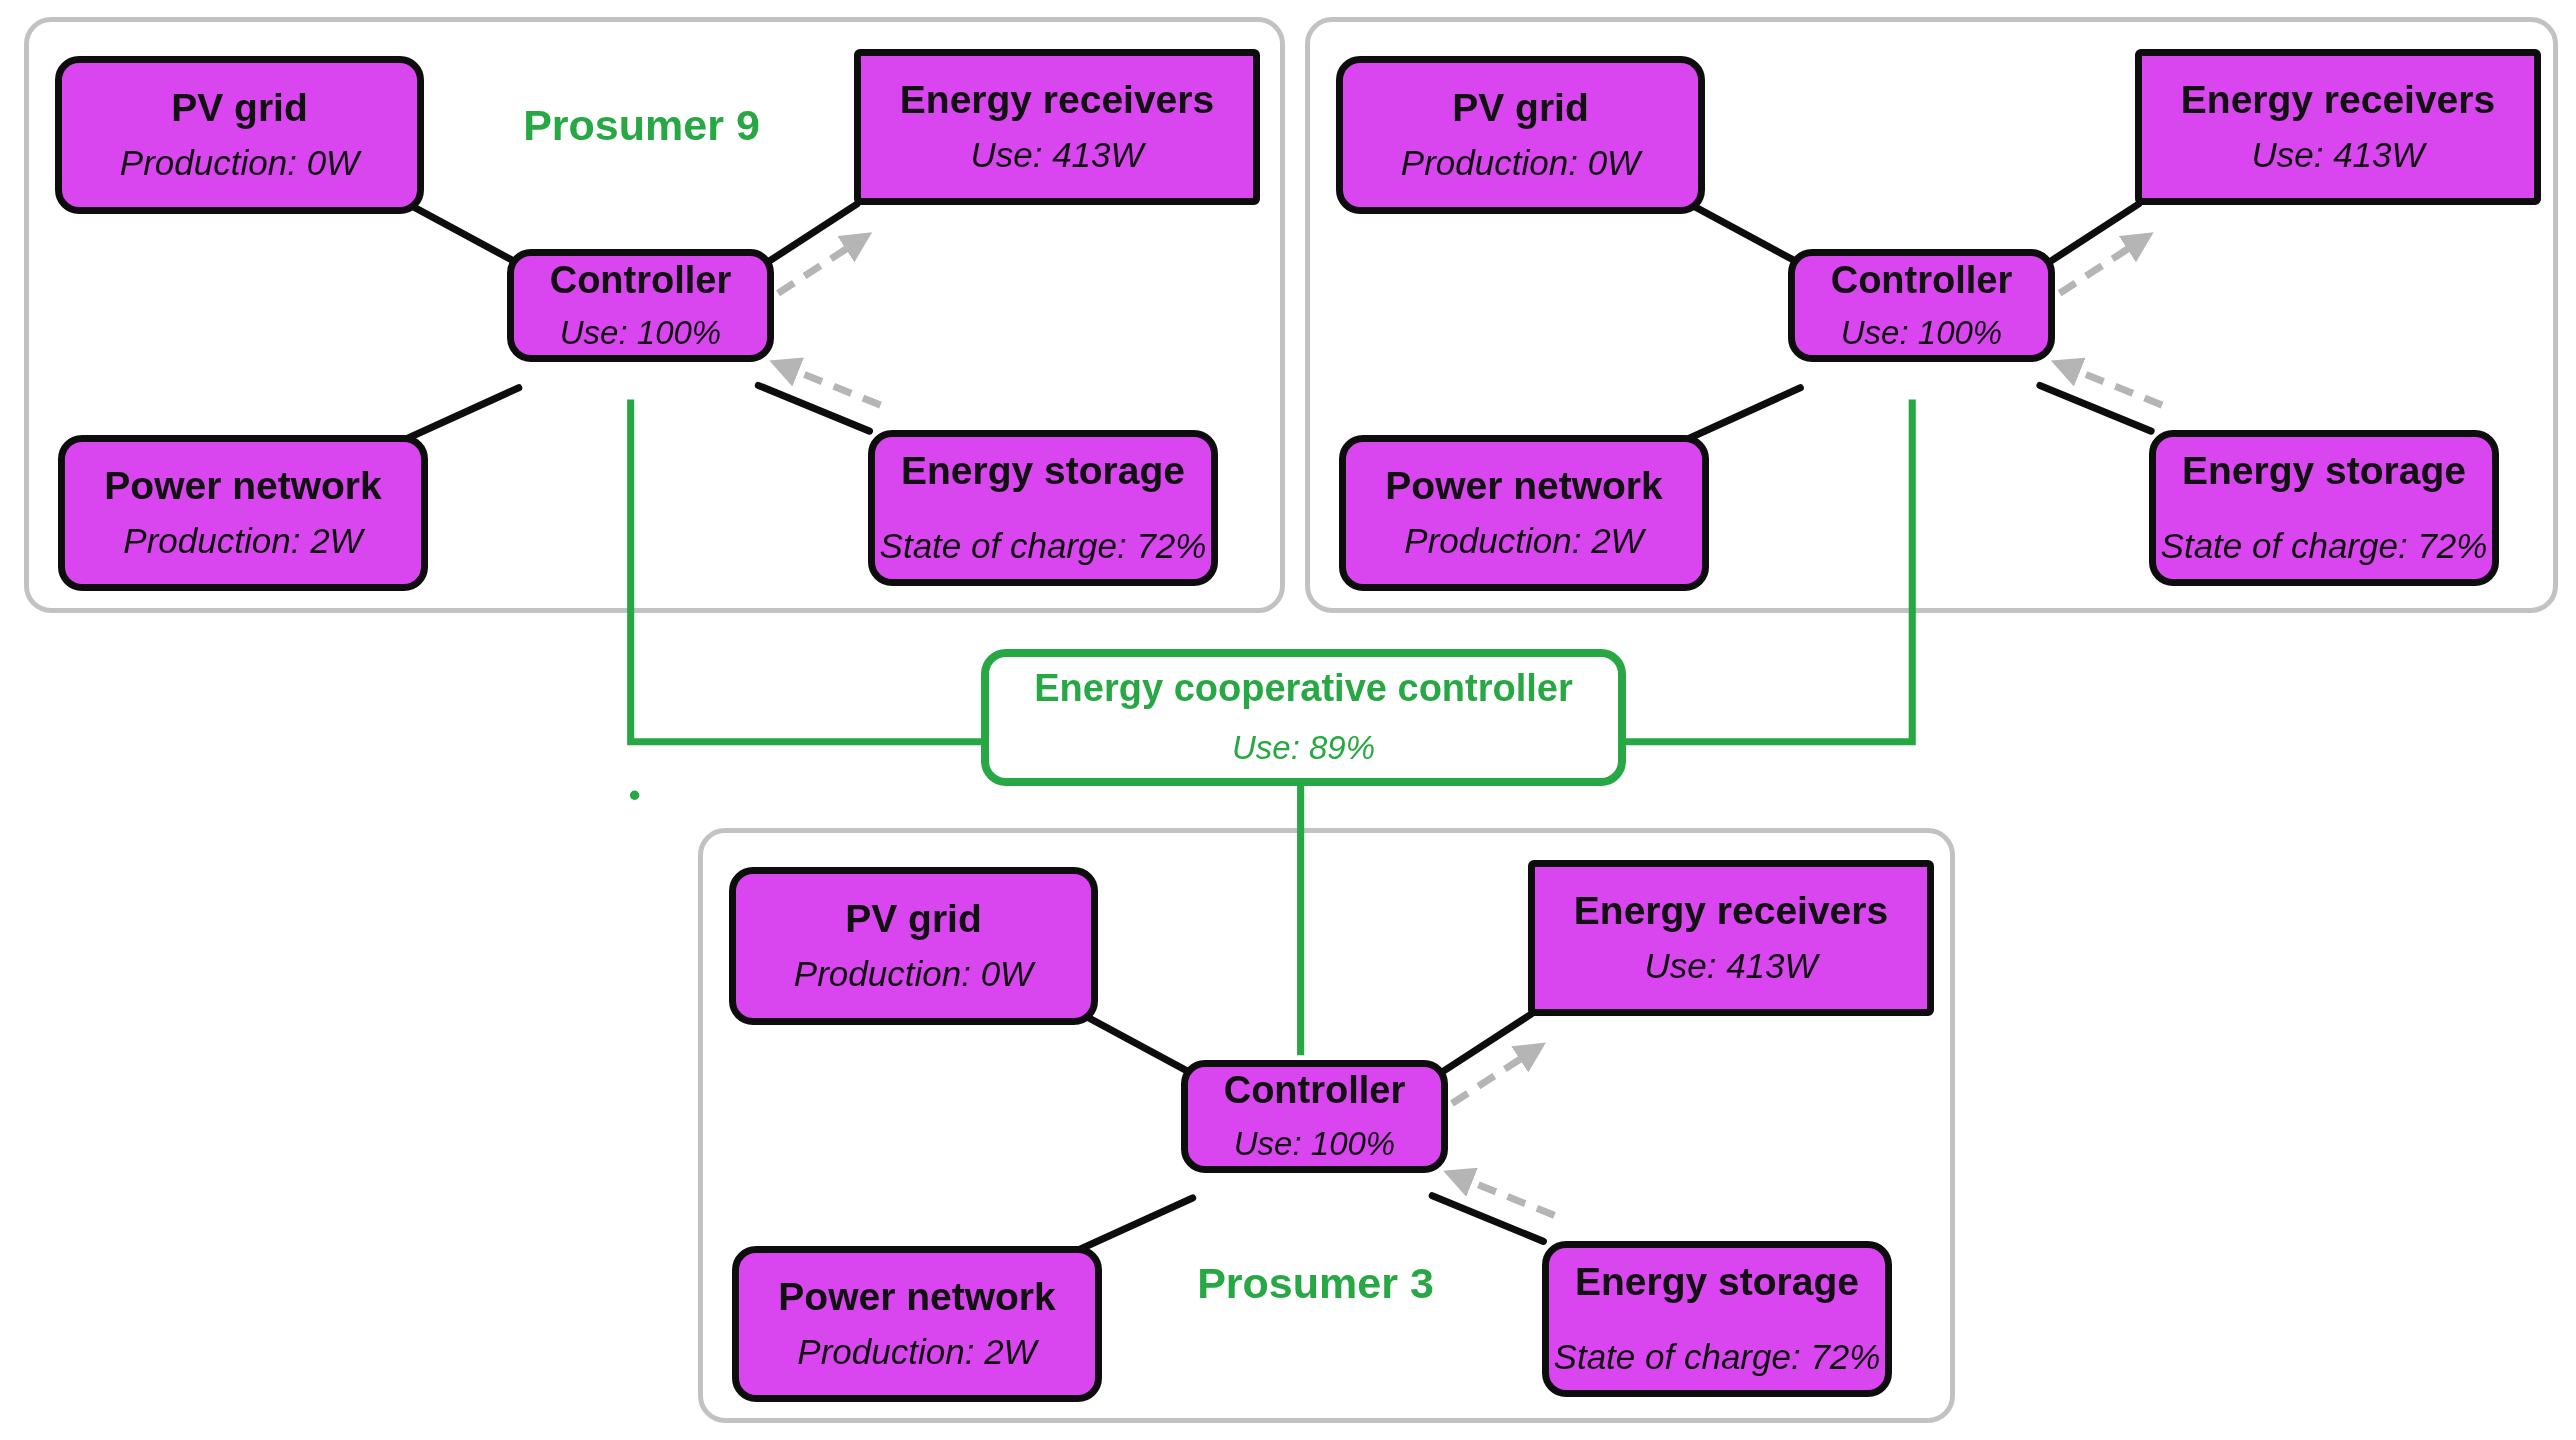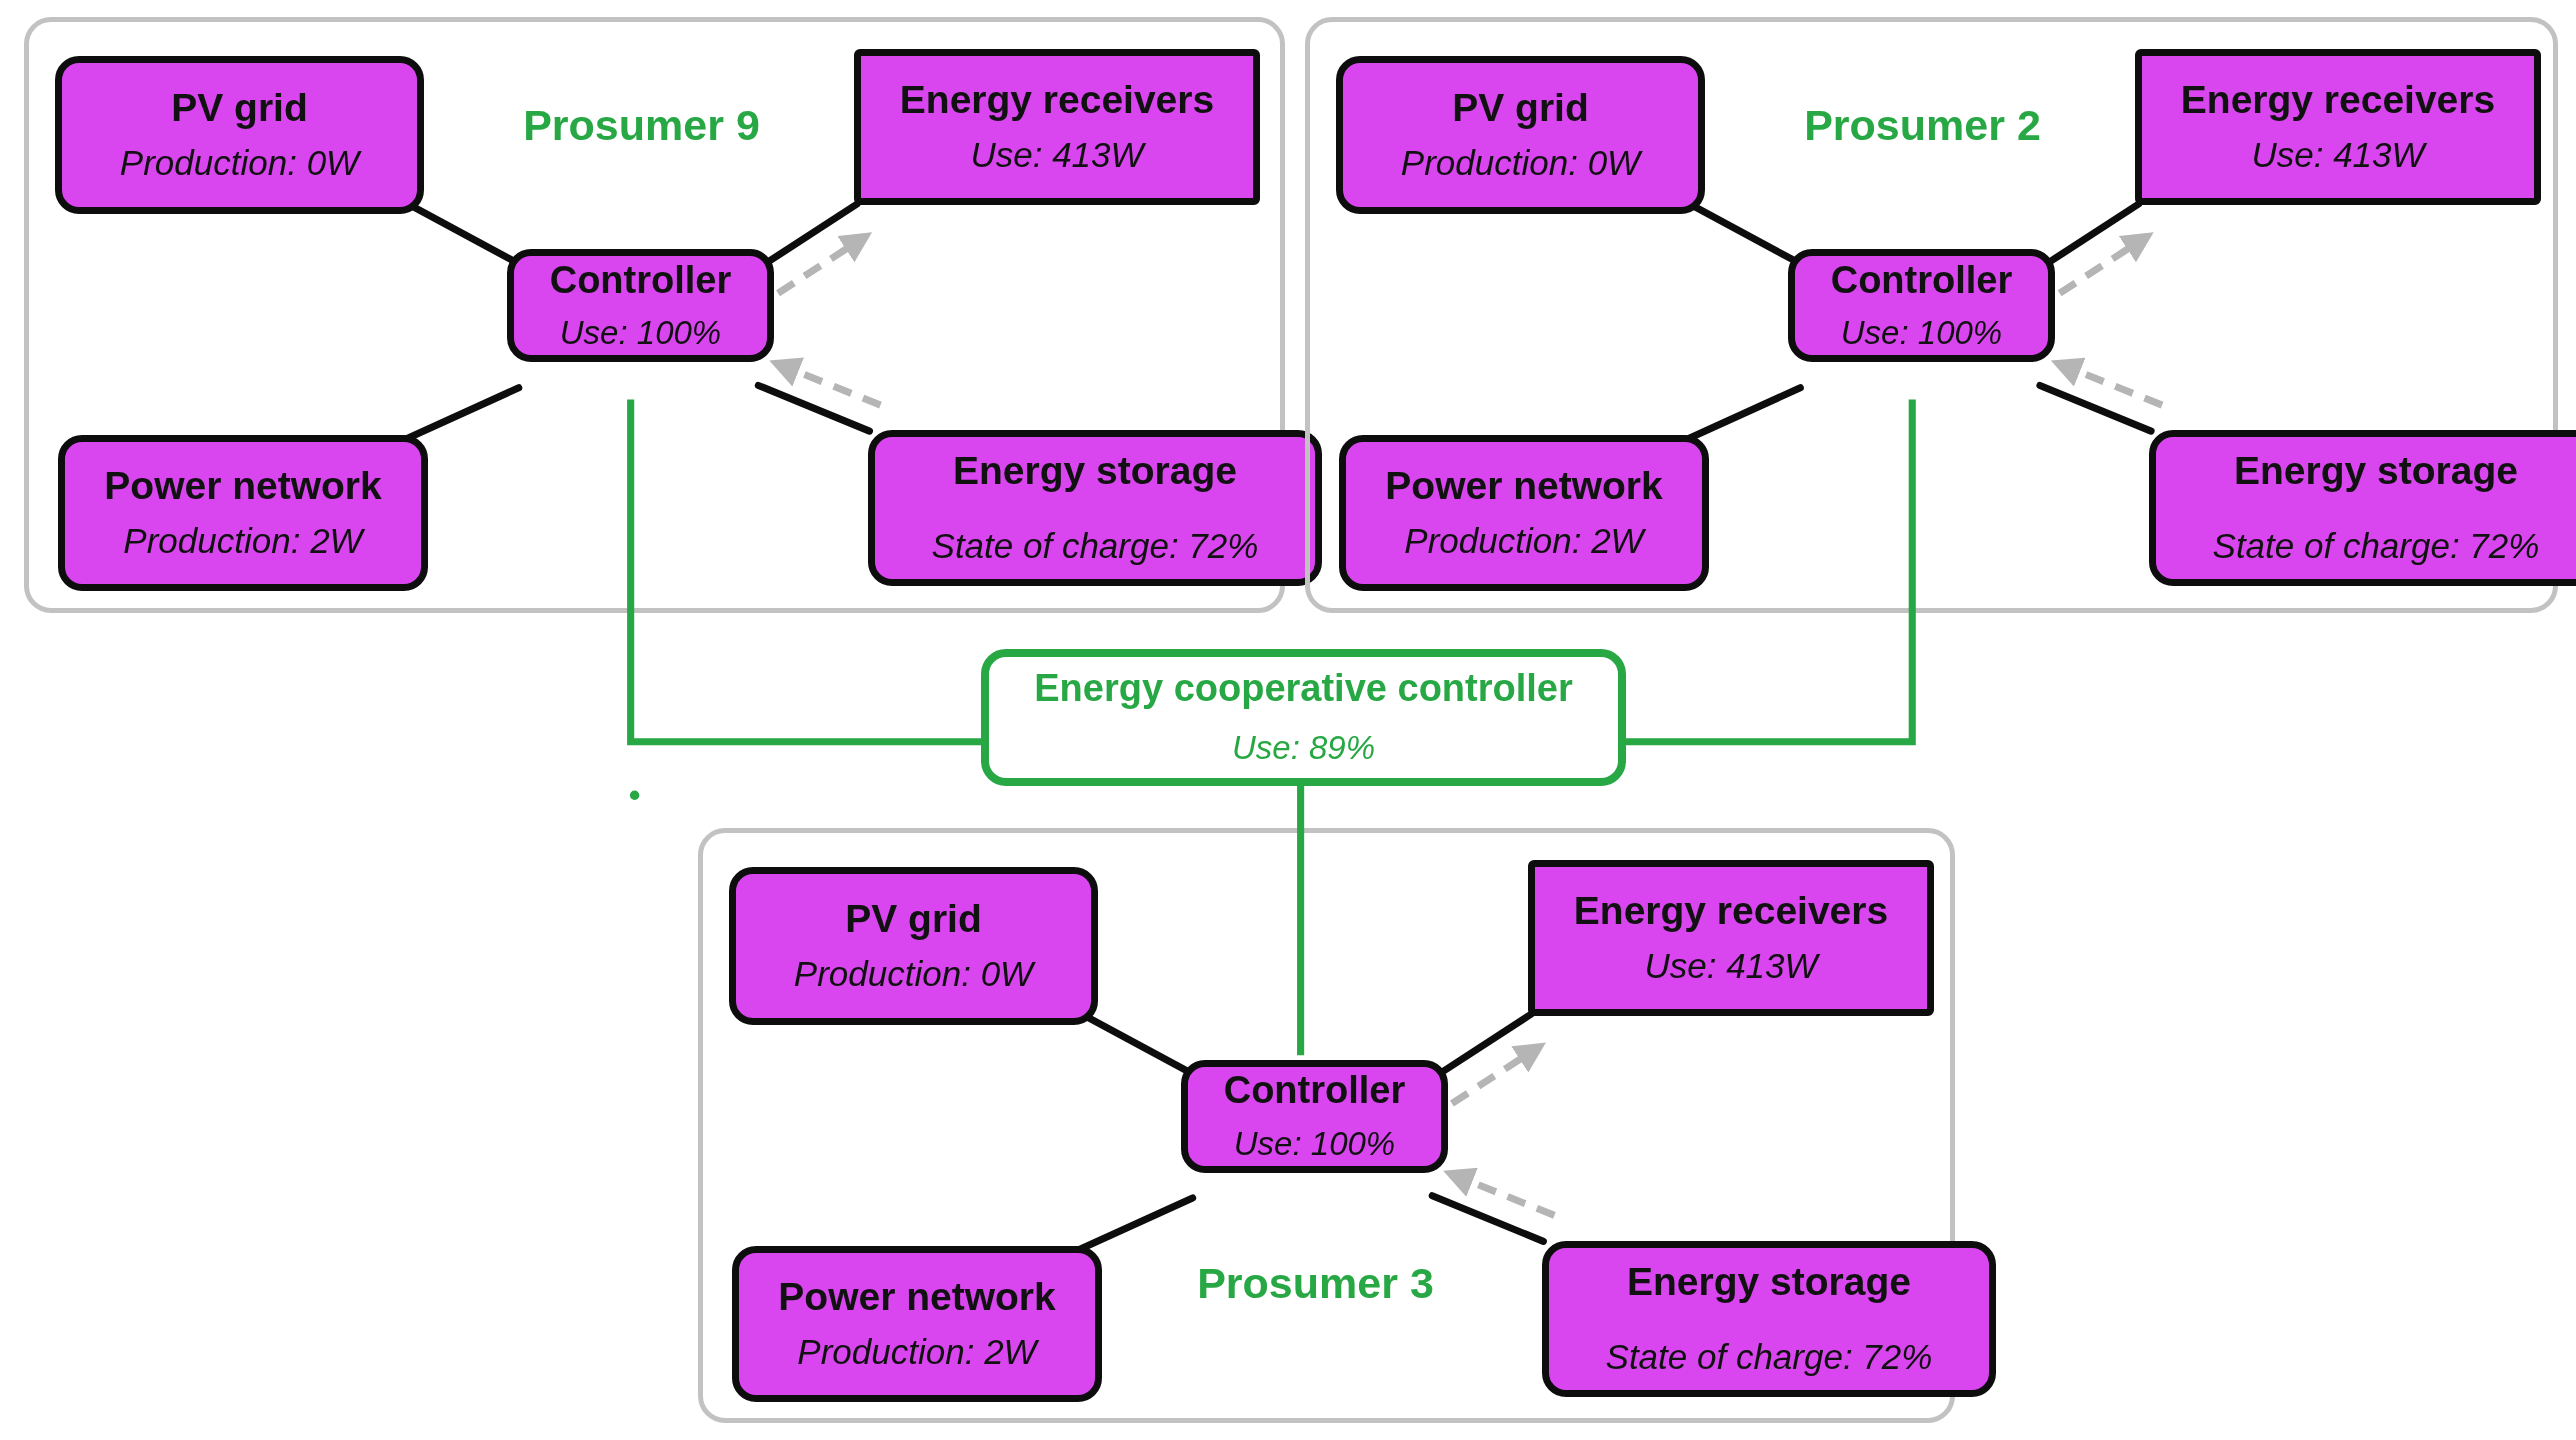--- a/index.html
+++ b/index.html
@@ -45,21 +45,21 @@
     white-space:nowrap;
   }
 
   
   .n-pv   {left:26px;  top:34px;  width:369px; height:158px;}
   .n-recv {left:825px;top:27px;  width:406px; height:156px;border-radius:6px;}
   .n-ctrl {left:478px; top:227px; width:267px; height:113px;}
   .n-ctrl .node-title{font-size:38px;}
   .n-ctrl .node-subtitle{font-size:33px;}
   .n-net  {left:29px;  top:413px; width:370px; height:156px;}
-  .n-stor {left:839px;top:408px; width:454px; height:156px;gap:36px;}
+  .n-stor {left:839px;top:408px; width:350px; height:156px;gap:36px;}
 
   .plabel{
     position:absolute;
     left:439px;
     width:347px;
     text-align:center;
     font-size:43px;
     font-weight:700;
     color:#27a844;
     white-space:nowrap;
@@ -158,21 +158,20 @@
       <div class="node-title">Power network</div>
       <div class="node-subtitle">Production: 2W</div>
     </div>
     <div class="node n-stor">
       <div class="node-title">Energy storage</div>
       <div class="node-subtitle">State of charge: 72%</div>
     </div>
   </section>
 
   <section class="panel" style="left:1305px;top:17.3px;width:1253px;height:596px;">
-    <div class="plabel top">Prosumer 2</div>
     <div class="node n-pv">
       <div class="node-title">PV grid</div>
       <div class="node-subtitle">Production: 0W</div>
     </div>
     <div class="node n-recv">
       <div class="node-title">Energy receivers</div>
       <div class="node-subtitle">Use: 413W</div>
     </div>
     <div class="node n-ctrl">
       <div class="node-title">Controller</div>

